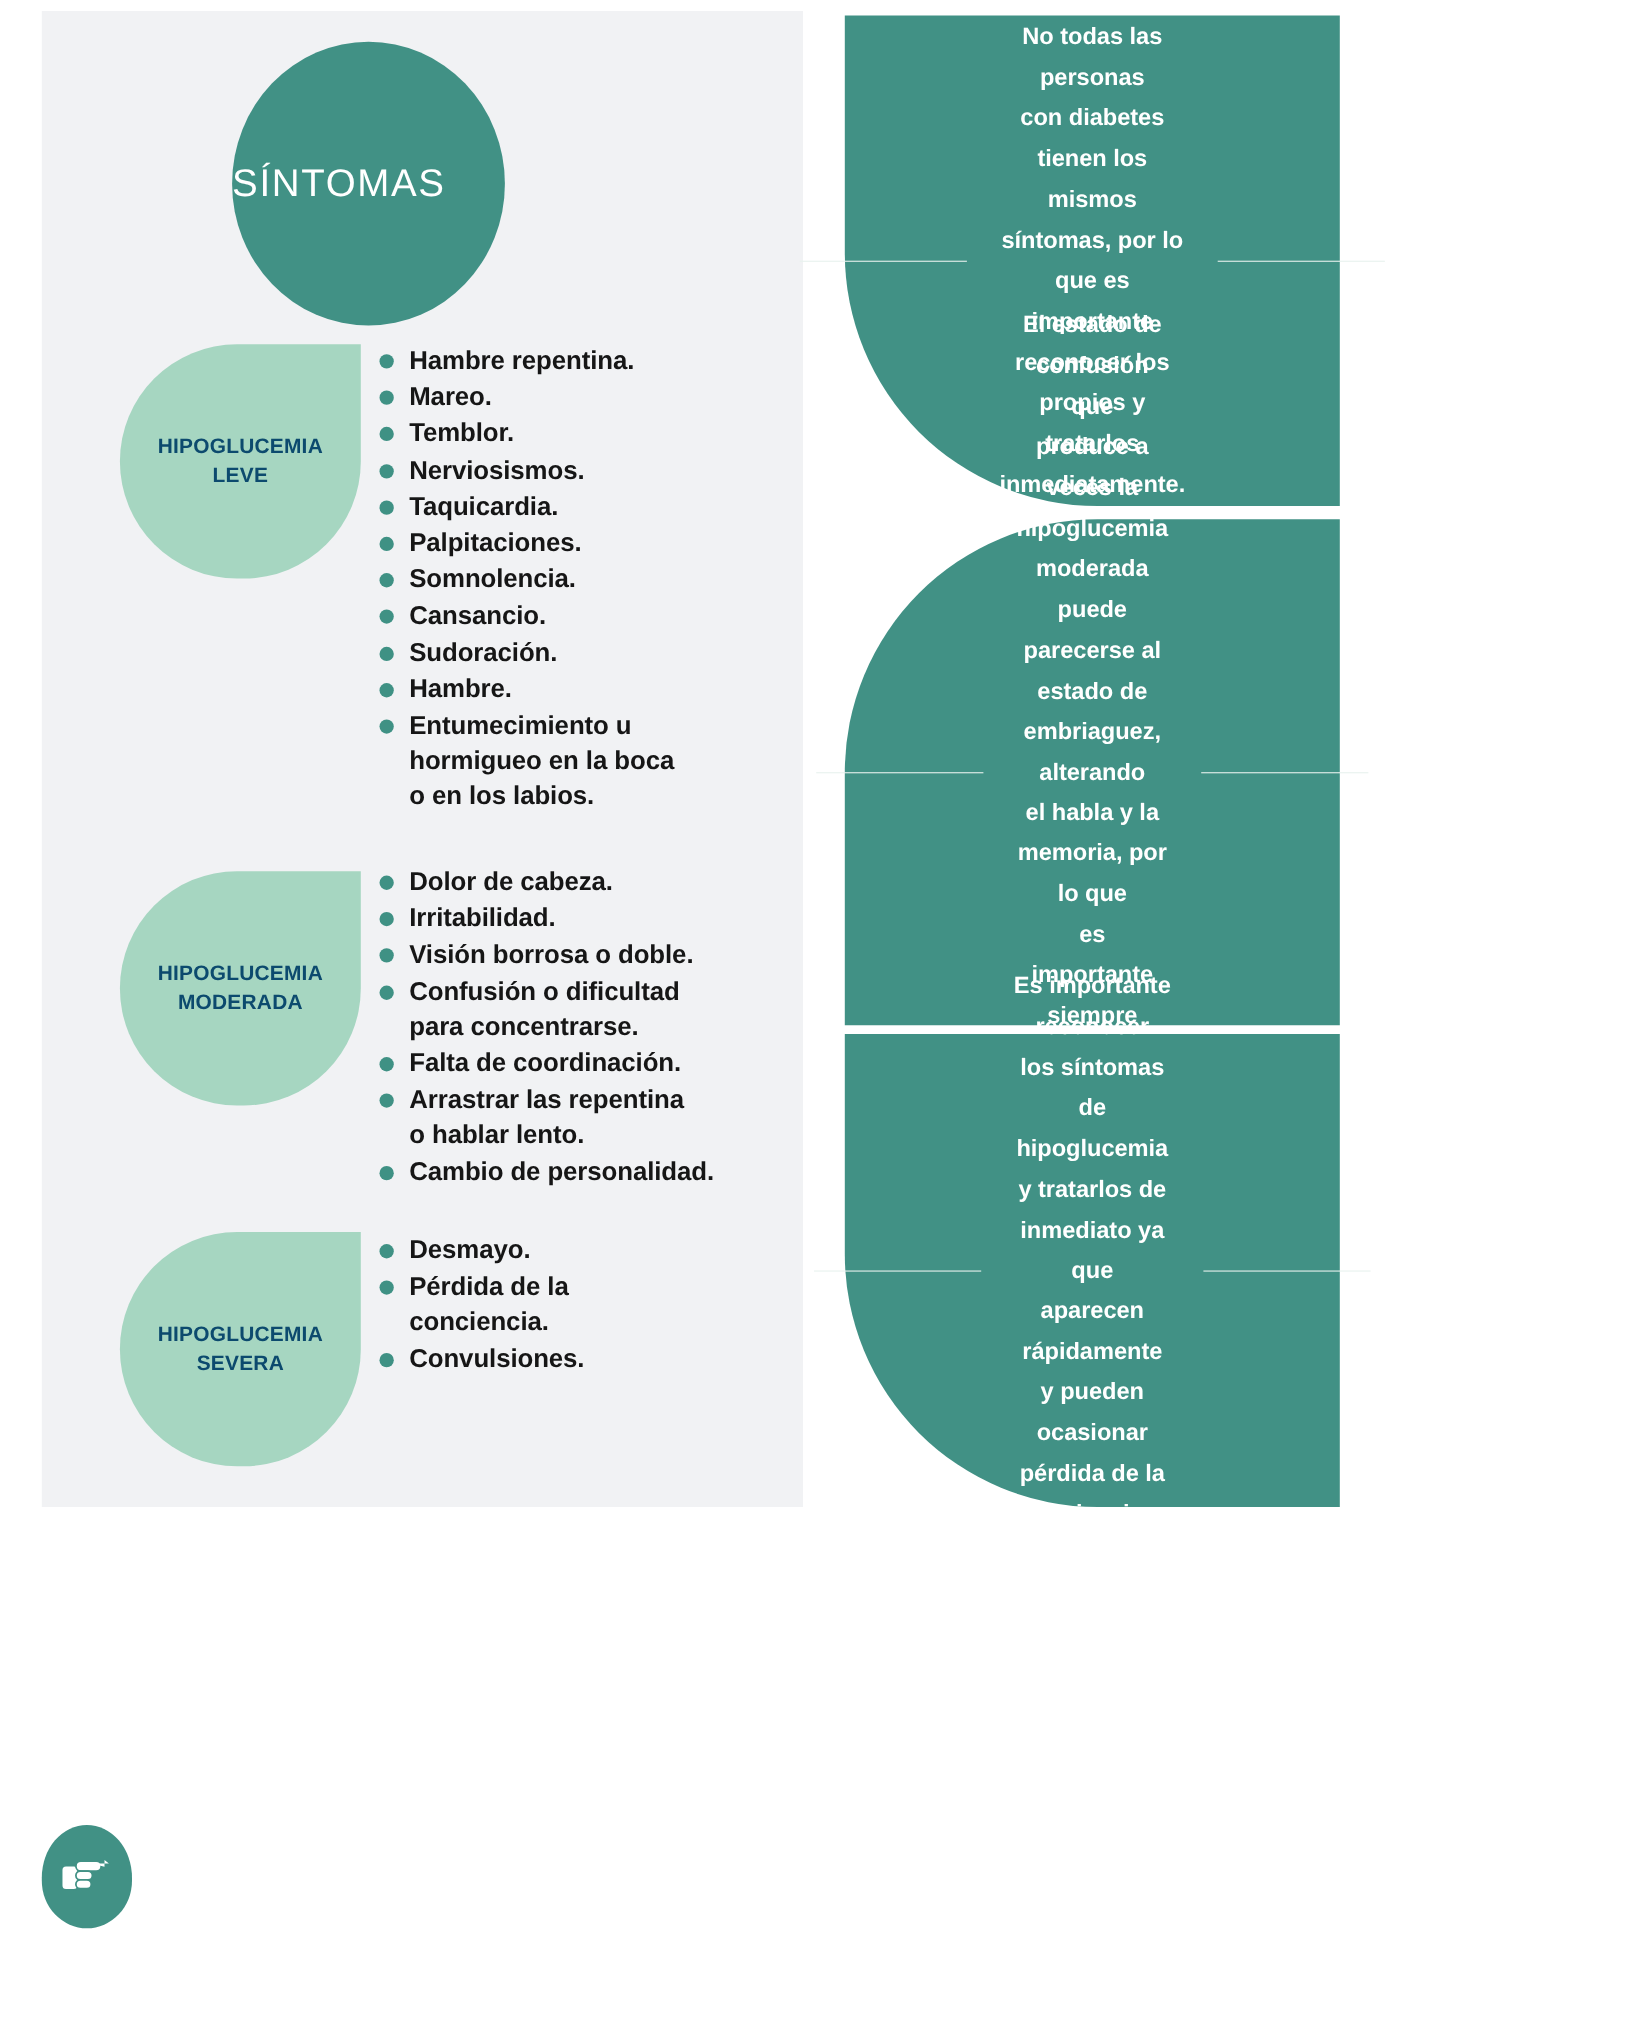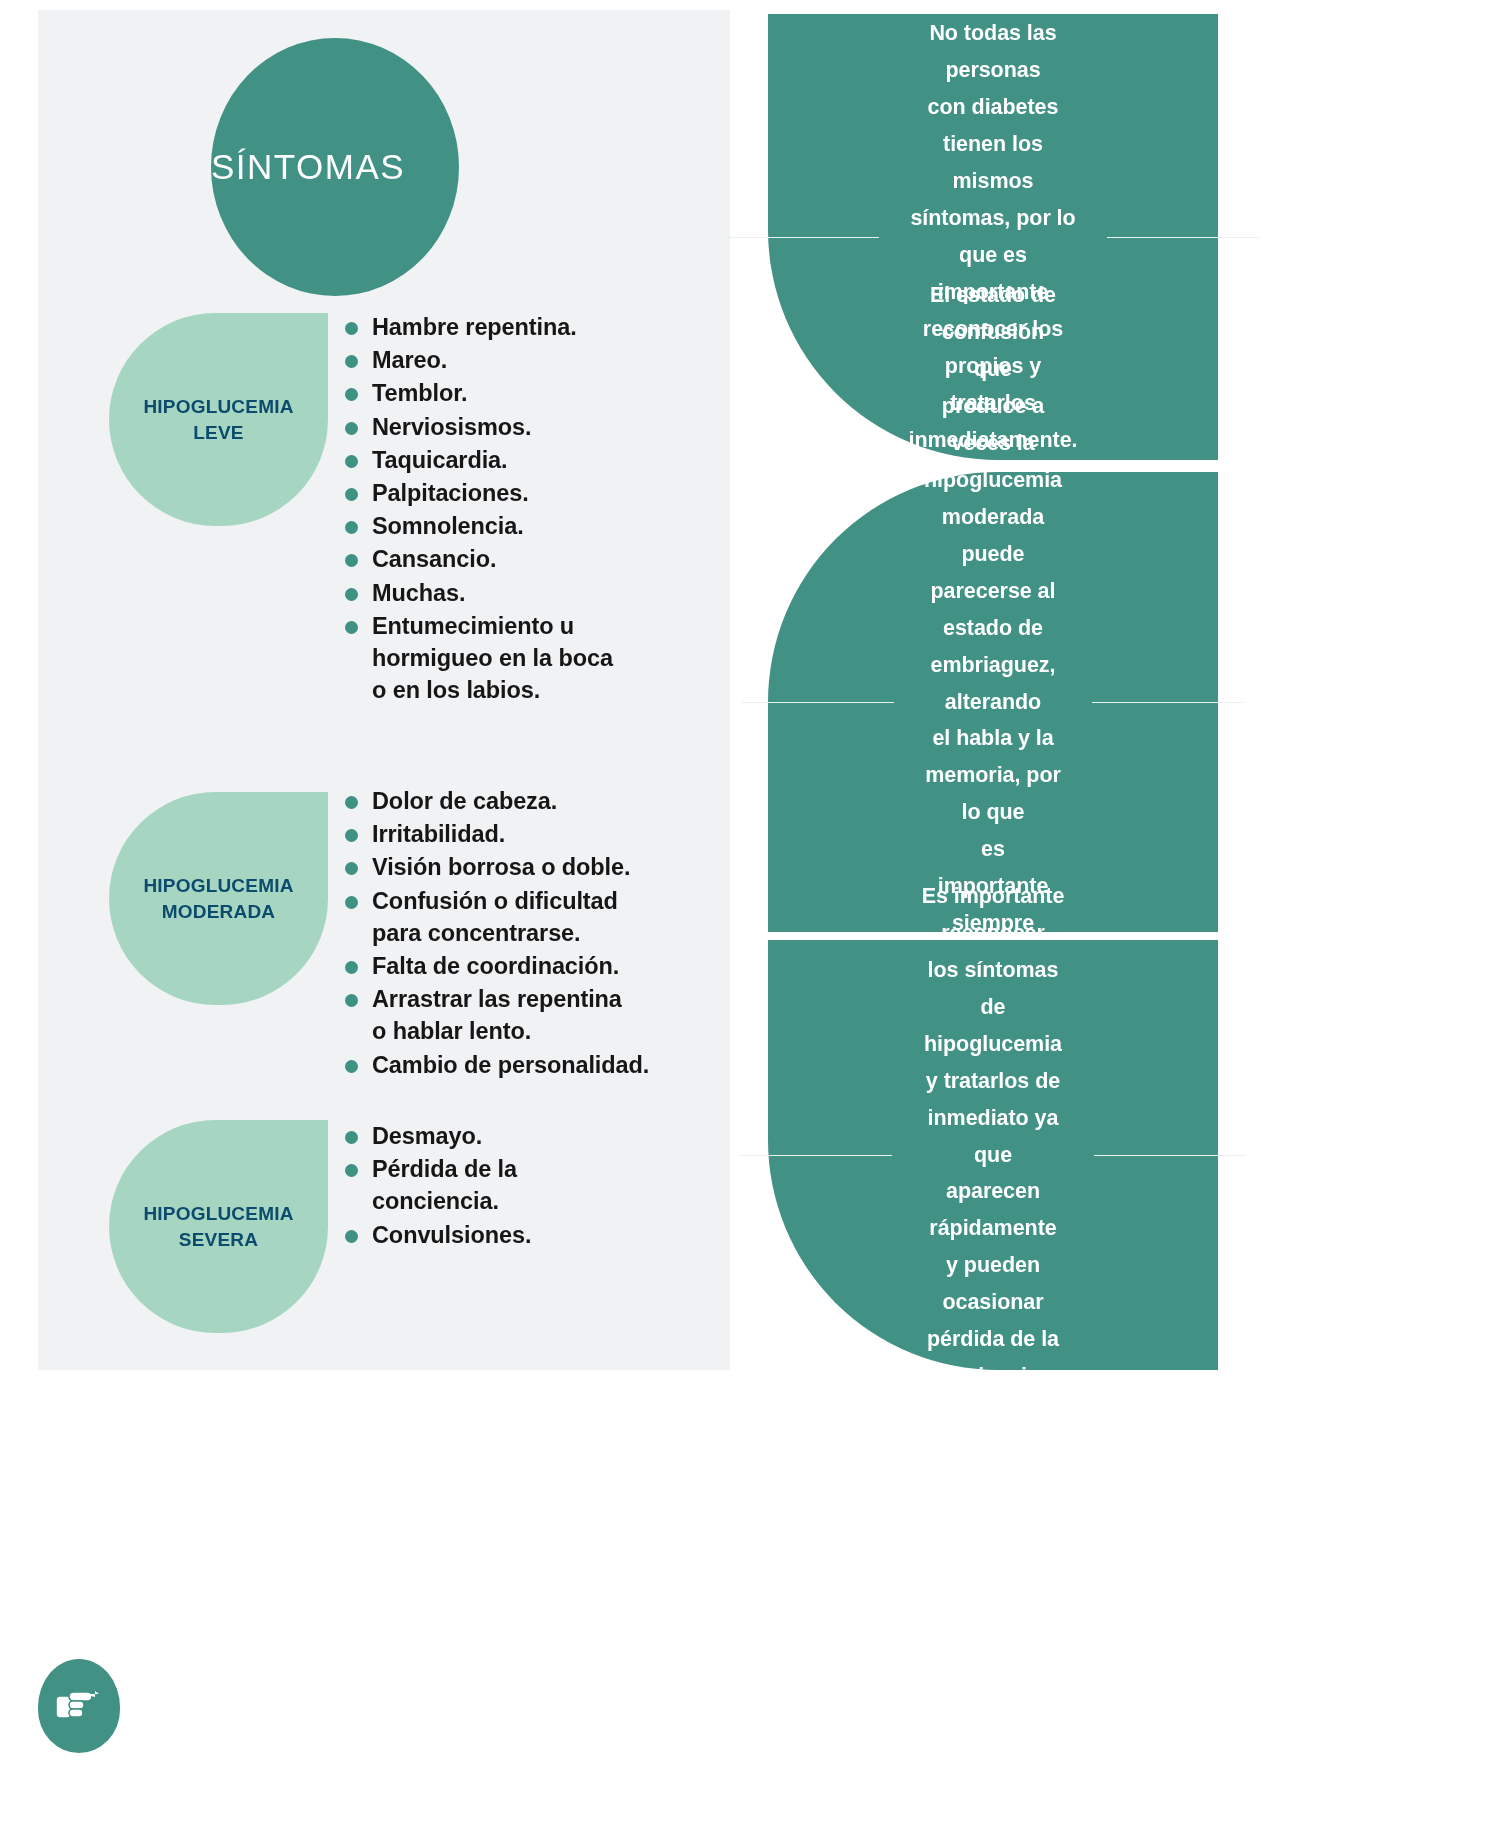--- a/index.html
+++ b/index.html
@@ -133,21 +133,22 @@
 
     <div class="sym-list" style="left:303px; top:301px; width:370px;">
       <div class="sym-item"><span class="dot"></span><span>Hambre repentina.</span></div>
       <div class="sym-item"><span class="dot"></span><span>Mareo.</span></div>
       <div class="sym-item"><span class="dot"></span><span>Temblor.</span></div>
       <div class="sym-item"><span class="dot"></span><span>Nerviosismos.</span></div>
       <div class="sym-item"><span class="dot"></span><span>Taquicardia.</span></div>
       <div class="sym-item"><span class="dot"></span><span>Palpitaciones.</span></div>
       <div class="sym-item"><span class="dot"></span><span>Somnolencia.</span></div>
       <div class="sym-item"><span class="dot"></span><span>Cansancio.</span></div>
-      <div class="sym-item"><span class="dot"></span><span>Muchas.</span></div>
+      <div class="sym-item"><span class="dot"></span><span>Sudoración.</span></div>
+      <div class="sym-item"><span class="dot"></span><span>Hambre.</span></div>
       <div class="sym-item" style="white-space:pre-line;"><span class="dot"></span><span style="white-space:pre-line;">Entumecimiento u
 hormigueo en la boca
 o en los labios.</span></div>
     </div>
 
     <div class="cat-badge" style="left:71px; top:782px; width:219px; height:213px;
                 border-radius:110px 0 110px 110px;">
       <span class="cat-label" style="white-space:pre-line;">HIPOGLUCEMIA
 MODERADA</span>
     </div>

